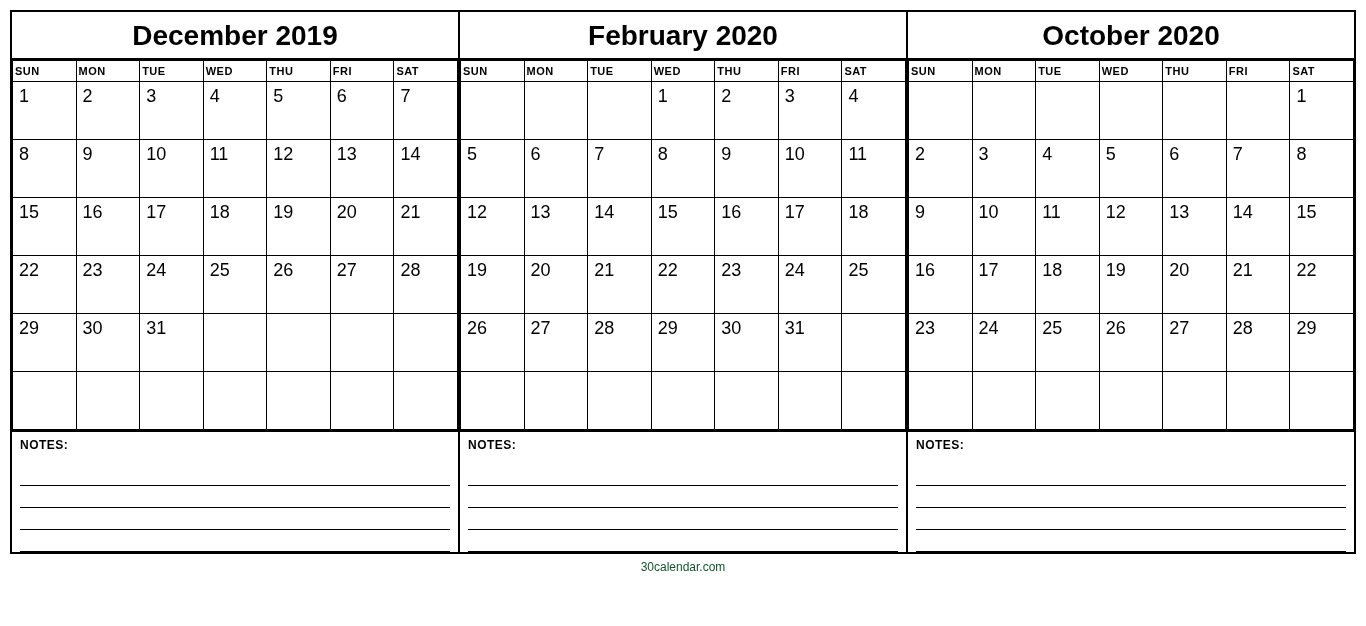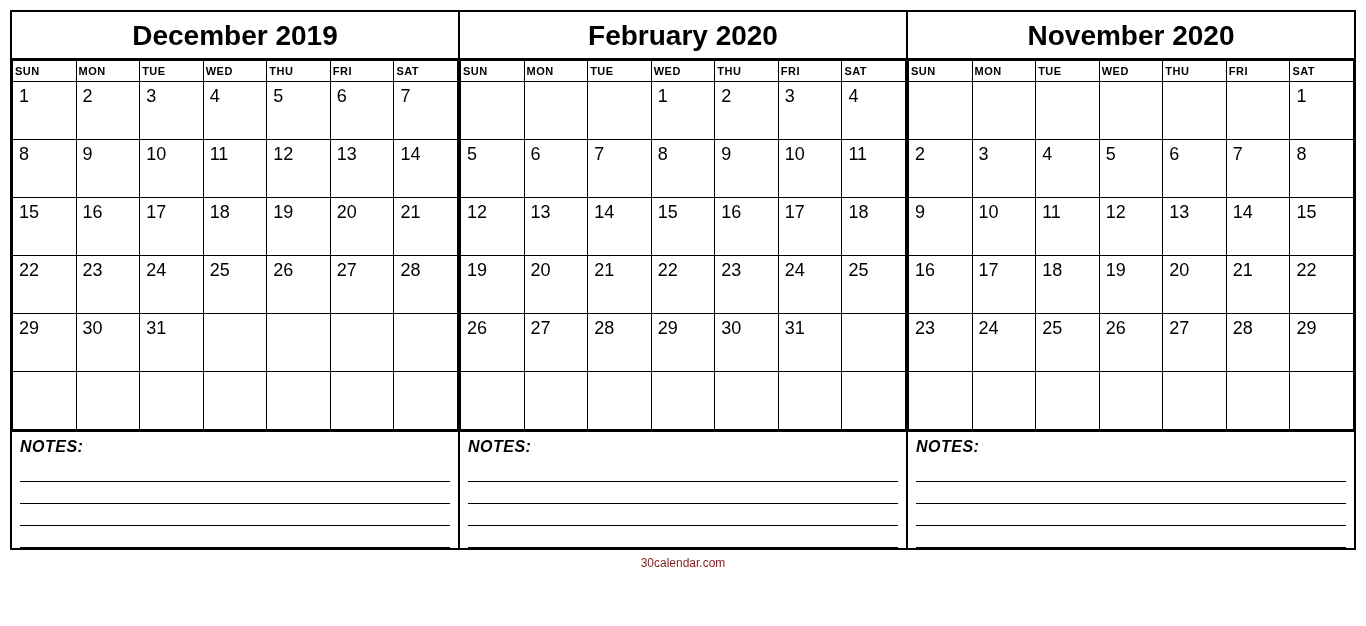--- a/index.html
+++ b/index.html
@@ -61,41 +61,40 @@
       padding: 4px 6px;
     }
     .cal-grid td.empty {
       background: #fff;
     }
     .notes-section {
       border-top: 2px solid #000;
       padding: 6px 8px 0 8px;
     }
     .notes-label {
-      font-size: 16px;
+      font-size: 12px;
       font-weight: bold;
       letter-spacing: 0.5px;
-      margin-bottom: 4px;
-      font-style: italic;
+      margin-bottom: 12px;
     }
     .notes-lines {
       display: flex;
       flex-direction: column;
       gap: 0;
     }
     .notes-line {
       border-bottom: 1px solid #000;
       height: 22px;
       width: 100%;
     }
     .footer {
       width: 100%;
       text-align: center;
       font-size: 12px;
-      color: #7f1d1d;
+      color: #14532d;
       padding: 4px 0 0 0;
       margin-top: 2px;
     }
   </style>
 </head>
 <body>
 
 <div class="page-wrapper">
   <div class="calendars-row">
   <div class="calendar">
@@ -254,21 +253,21 @@
           <div class="notes-label">NOTES:</div>
           <div class="notes-lines">
             <div class="notes-line"></div>
             <div class="notes-line"></div>
             <div class="notes-line"></div>
             <div class="notes-line"></div>
           </div>
         </div>
       </div>
       <div class="calendar">
-        <div class="cal-title">November 2020</div>
+        <div class="cal-title">October 2020</div>
         <table class="cal-grid">
           <thead>
             <tr>
               <th>SUN</th>
               <th>MON</th>
               <th>TUE</th>
               <th>WED</th>
               <th>THU</th>
               <th>FRI</th>
               <th>SAT</th>

